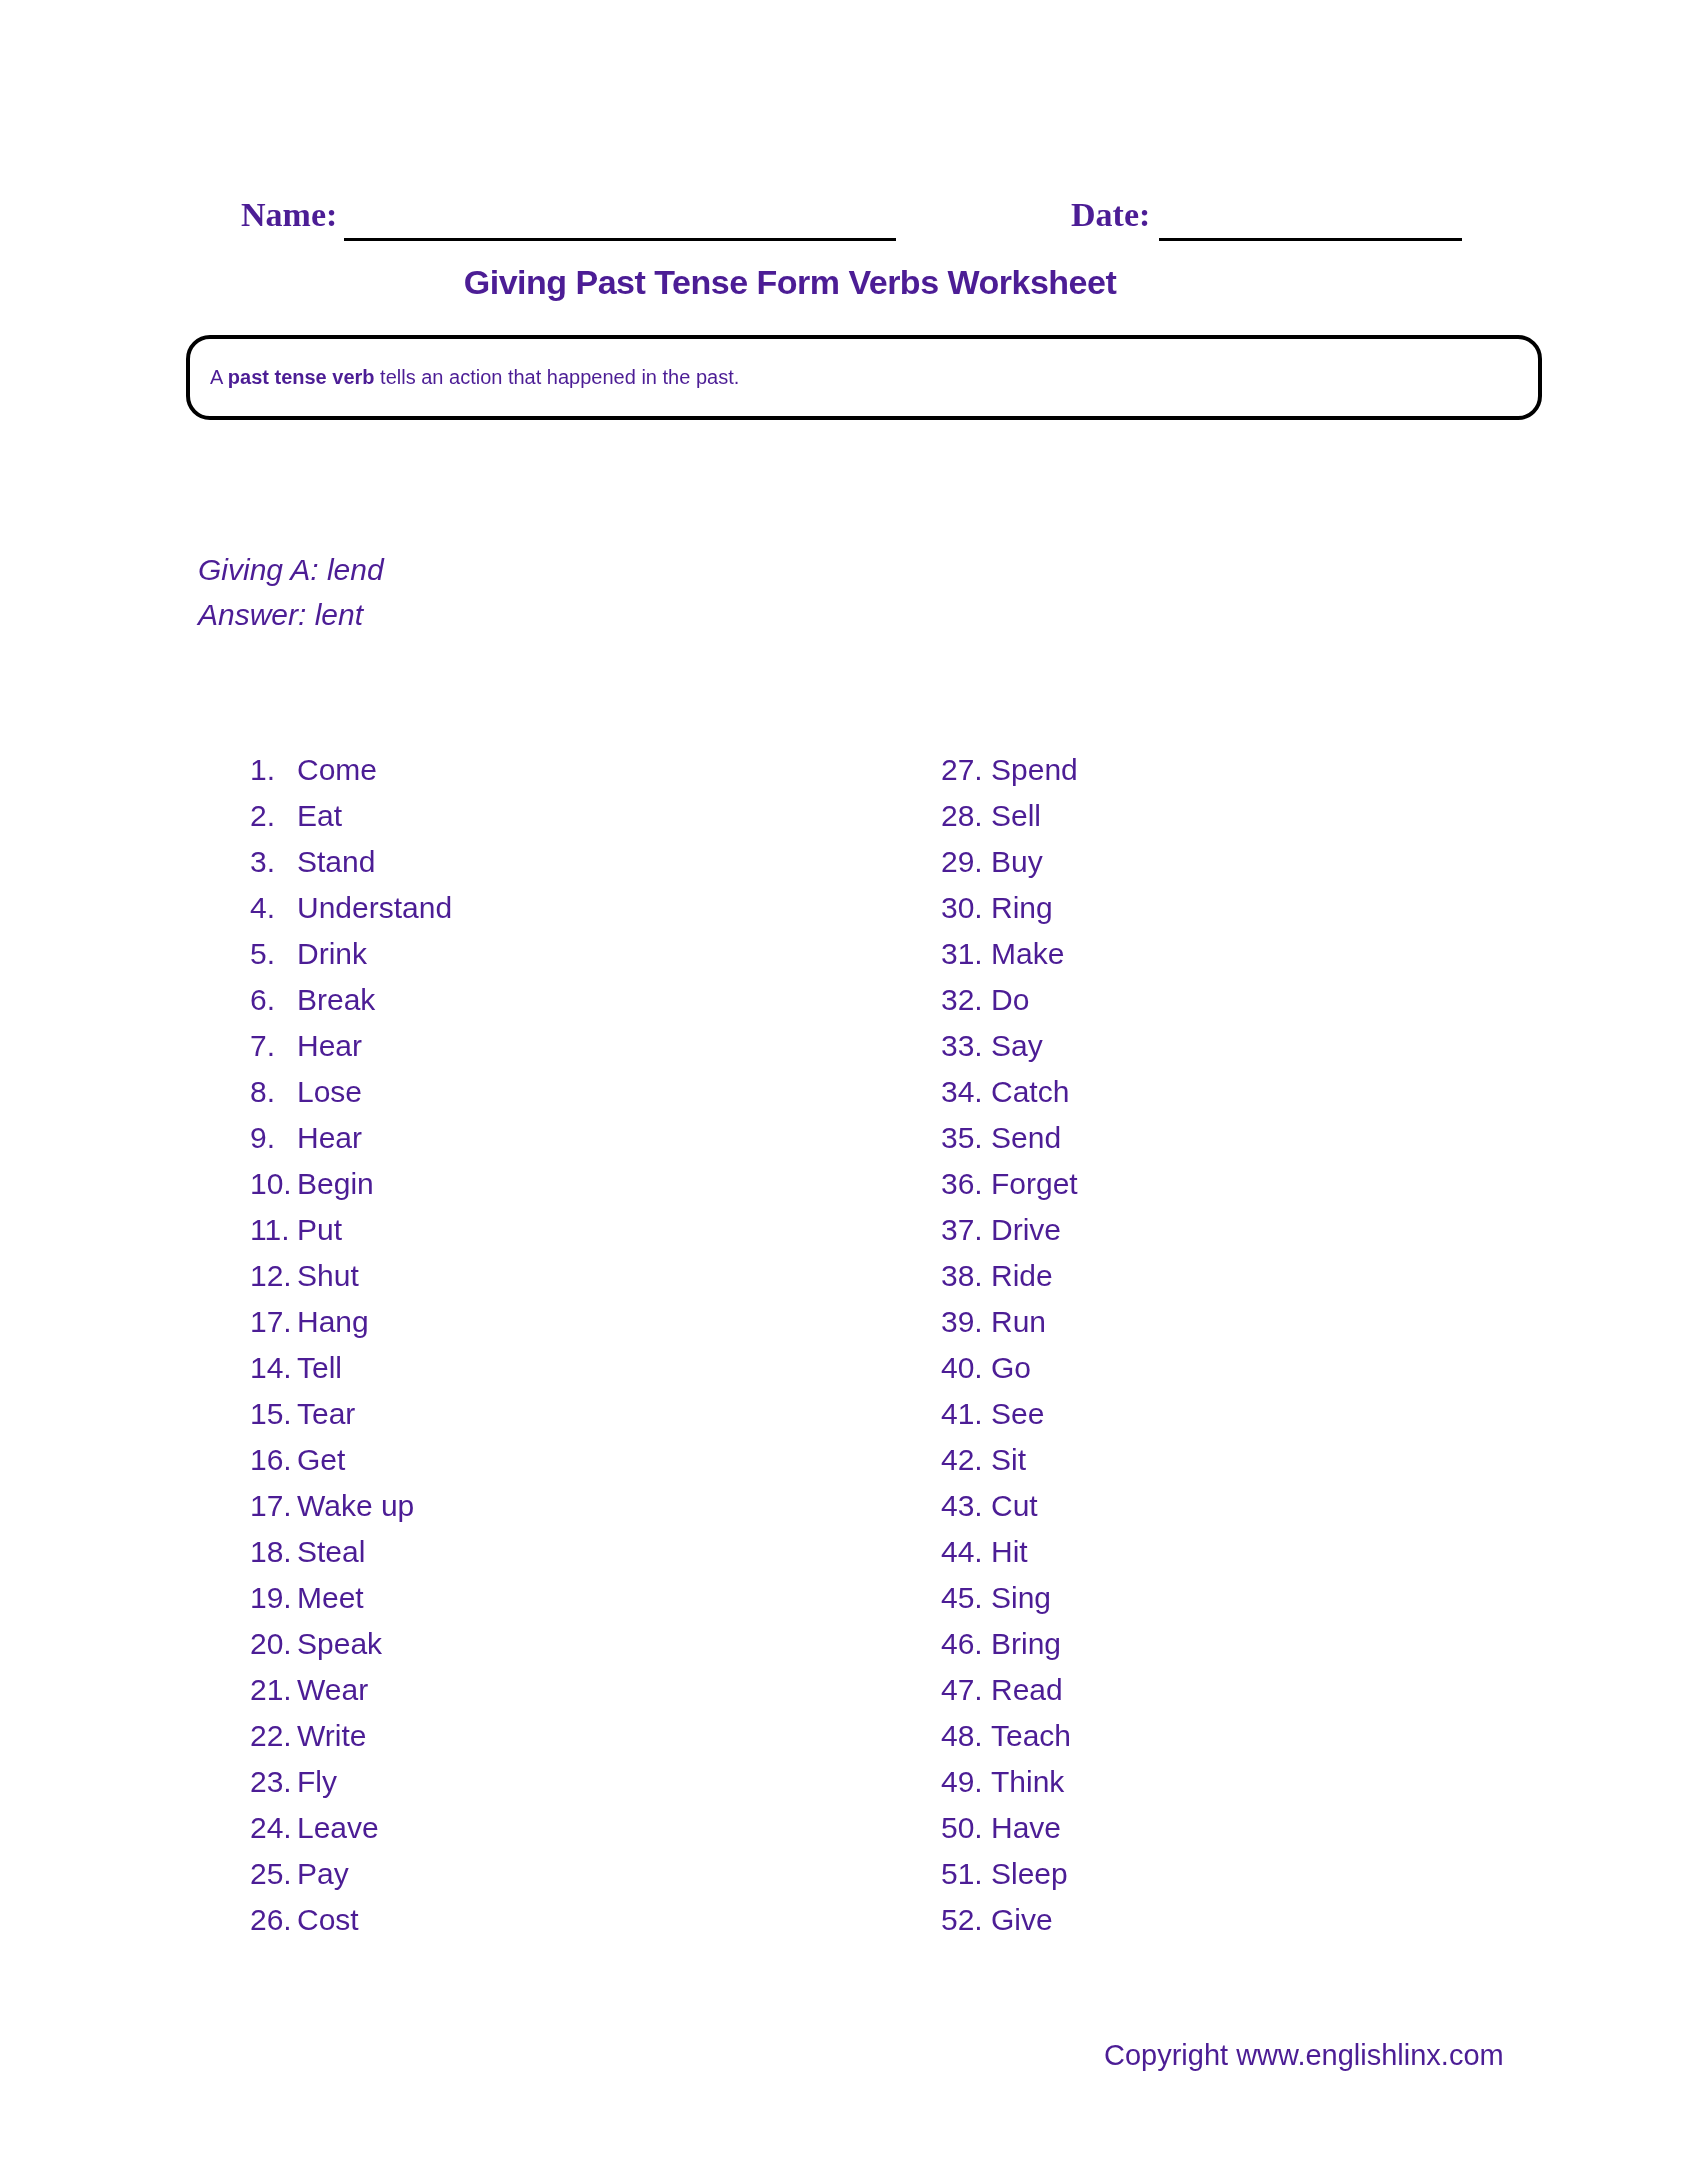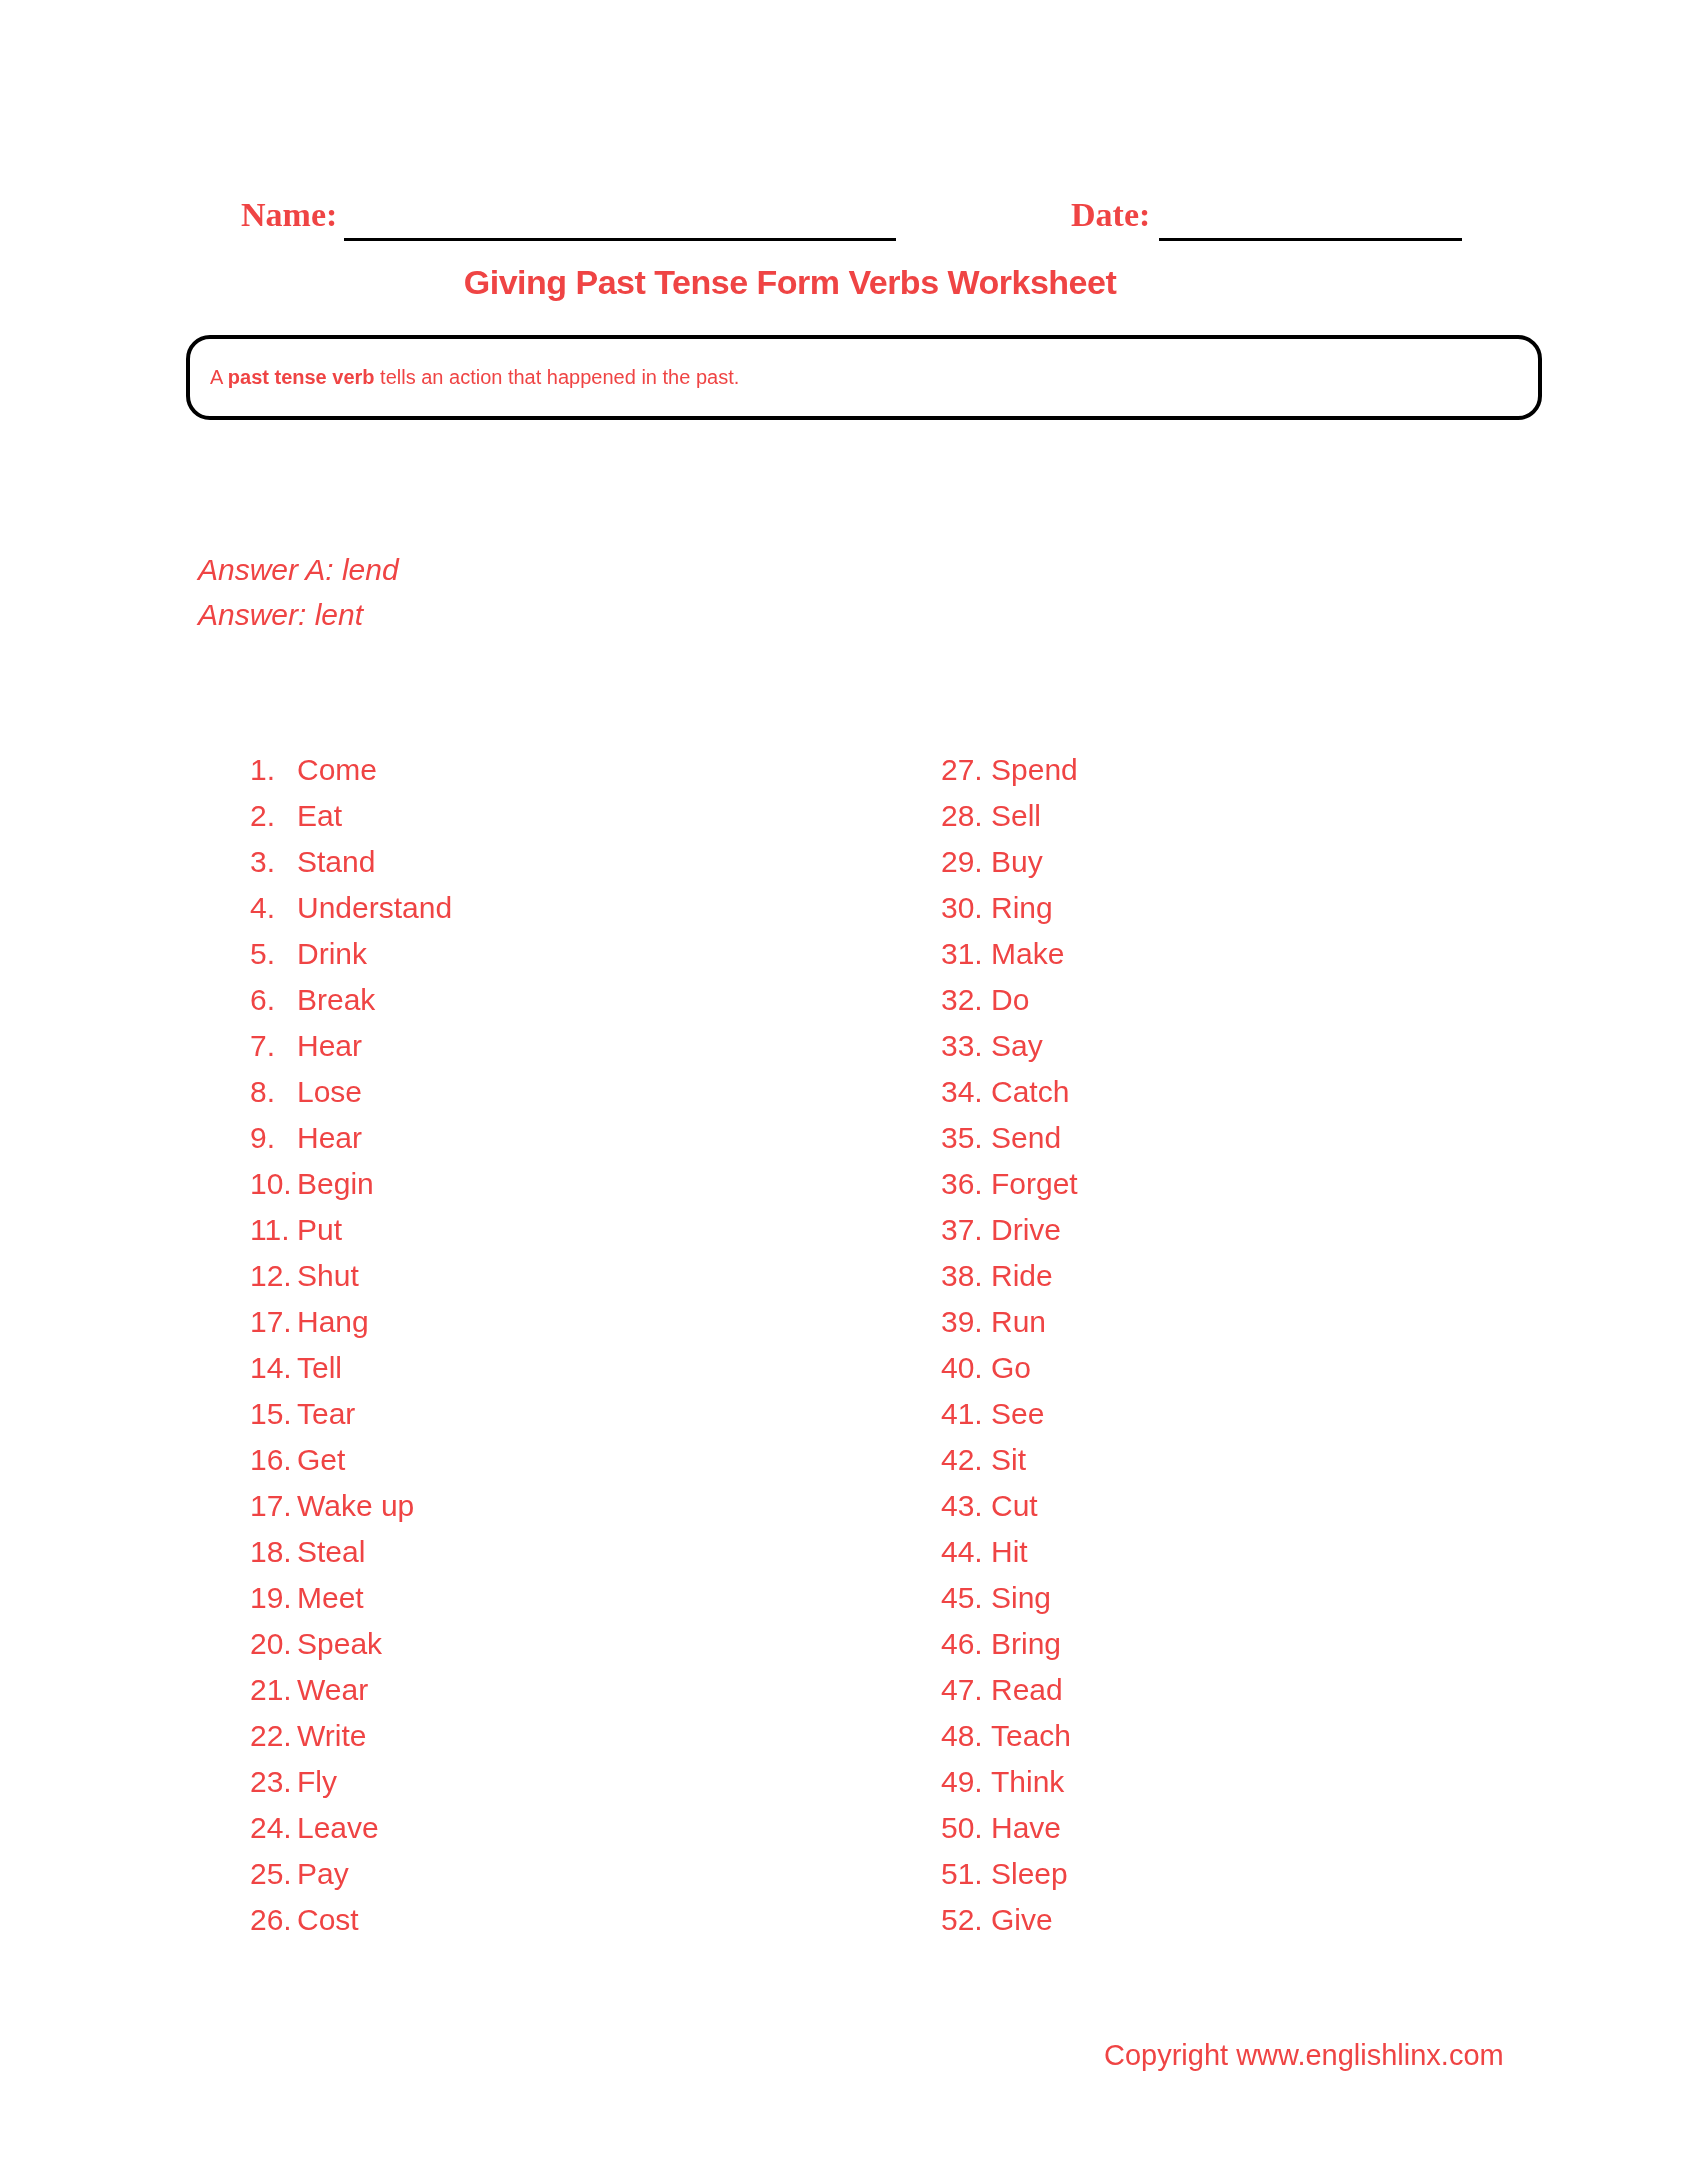--- a/index.html
+++ b/index.html
@@ -2,21 +2,21 @@
 <html><head>
 <meta charset="utf-8">
 <style>
   html, body { margin: 0; padding: 0; background: #888; }
   .page {
     position: relative;
     width: 1683px;
     height: 2178px;
     margin: 0 auto;
     background: #ffffff;
-    color: #ef4444;
+    color: #4c1d95;
     font-family: "Liberation Sans", sans-serif;
     overflow: hidden;
   }
   .abs { position: absolute; }
 
   
   .field-label {
     font-family: "Liberation Serif", serif;
     font-weight: bold;
     font-size: 34px;
@@ -103,21 +103,21 @@
   <span class="abs rule date-rule"></span>
 
   <div class="abs title">Giving Past Tense Form Verbs Worksheet</div>
 
   <div class="abs def-box">
     <span><span>A </span><span class="bold">past tense verb</span><span> tells an action that happened in the past.</span></span>
   </div>
 
 
   <div class="abs example">
-    <div>Answer A: lend</div>
+    <div>Giving A: lend</div>
     <div>Answer: lent</div>
   </div>
 
   <div class="abs verb-col verb-col-left">
       <div class="verb-row">
         <span class="verb-num">1.</span>
         <span class="verb-label">Come</span>
       </div>
       <div class="verb-row">
         <span class="verb-num">2.</span>

